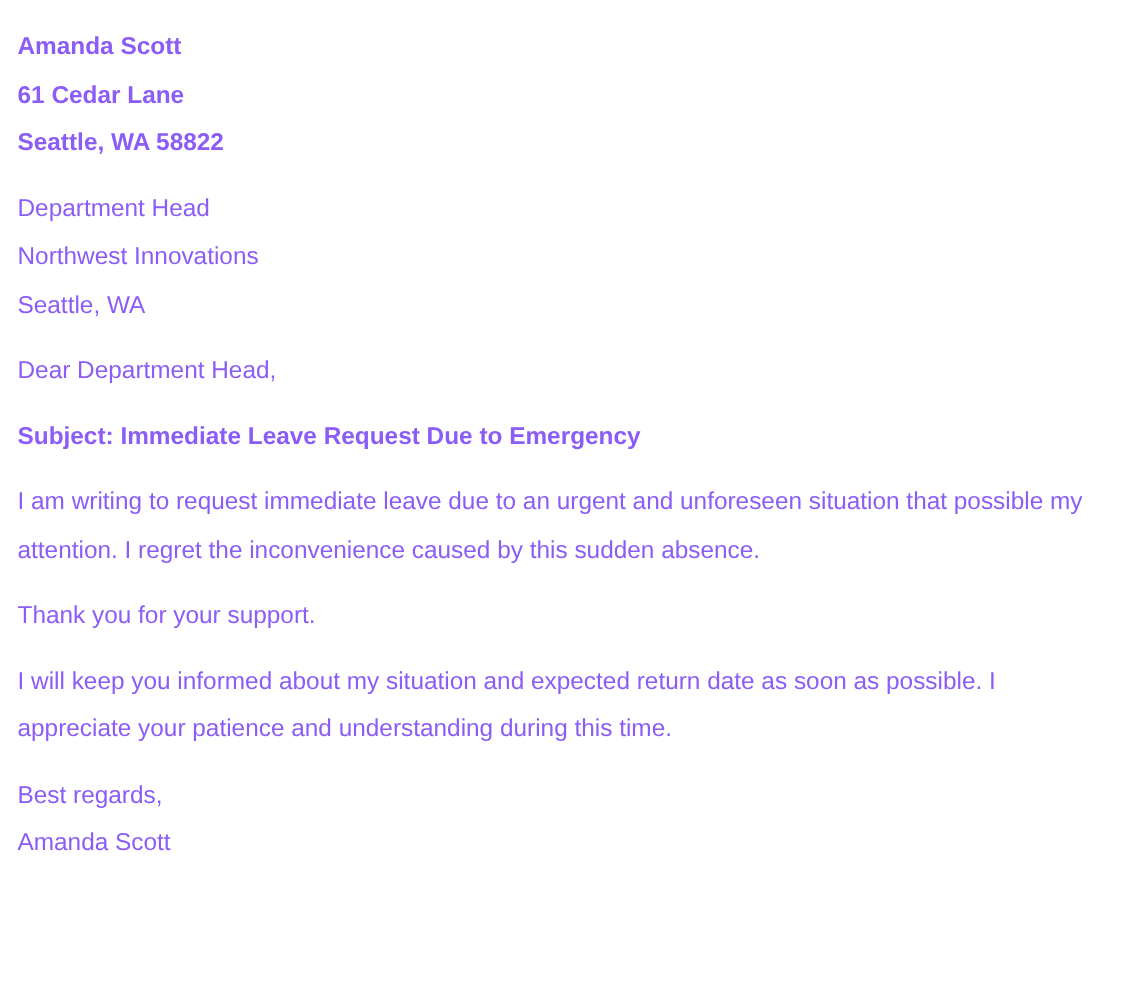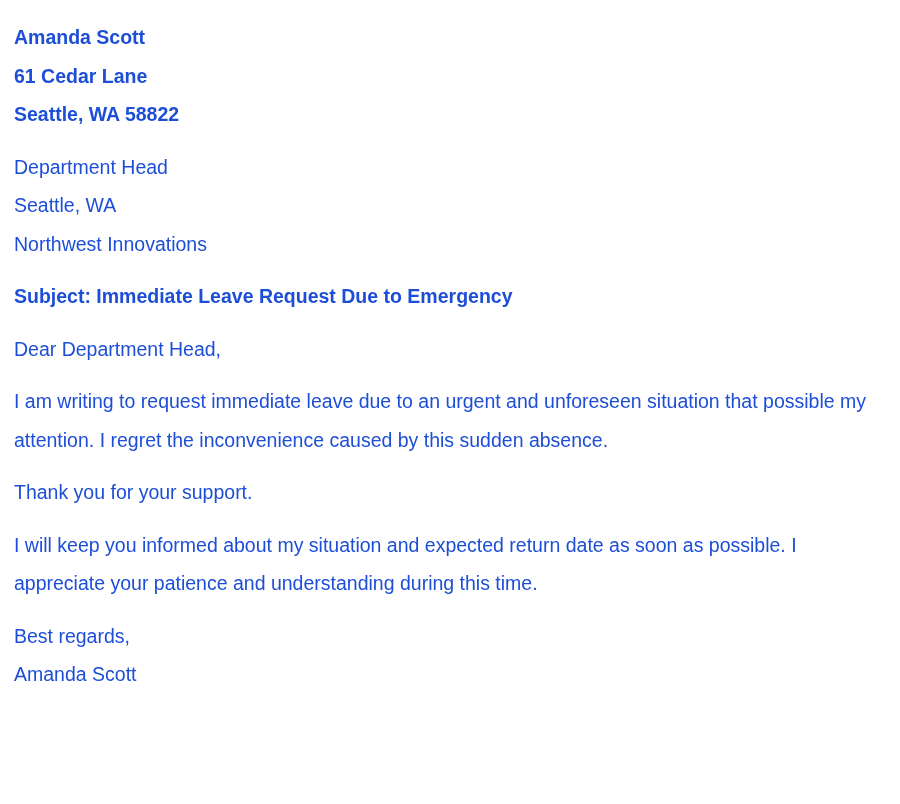--- a/index.html
+++ b/index.html
@@ -14,46 +14,46 @@
     height: 804px;
     background: #ffffff;
     color: #000000;
     padding: 18px 30px 0 14px;
     overflow: hidden;
   }
   .para {
     font-size: 19.5px;
     line-height: 38.5px;
     margin-bottom: 14px;
-    color: #1d4ed8;
+    color: #8b5cf6;
   }
   .bold { font-weight: bold; }
   .line { display: block; }
 </style>
 </head>
 <body>
 
 <div class="page">
 
   <div class="para bold">
     <span class="line">Amanda Scott</span>
     <span class="line">61 Cedar Lane</span>
     <span class="line">Seattle, WA 58822</span>
   </div>
 
 
   <div class="para">
     <span class="line">Department Head</span>
+    <span class="line">Northwest Innovations</span>
     <span class="line">Seattle, WA</span>
-    <span class="line">Northwest Innovations</span>
   </div>
 
+  <div class="para">Dear Department Head,</div>
+
   <div class="para bold">Subject: Immediate Leave Request Due to Emergency</div>
-
-  <div class="para">Dear Department Head,</div>
 
   <div class="para">I am writing to request immediate leave due to an urgent and unforeseen situation that possible my attention. I regret the inconvenience caused by this sudden absence.</div>
 
   <div class="para">Thank you for your support.</div>
 
   <div class="para">I will keep you informed about my situation and expected return date as soon as possible. I appreciate your patience and understanding during this time.</div>
 
   <div class="para">
     <span class="line">Best regards,</span>
     <span class="line">Amanda Scott</span>

